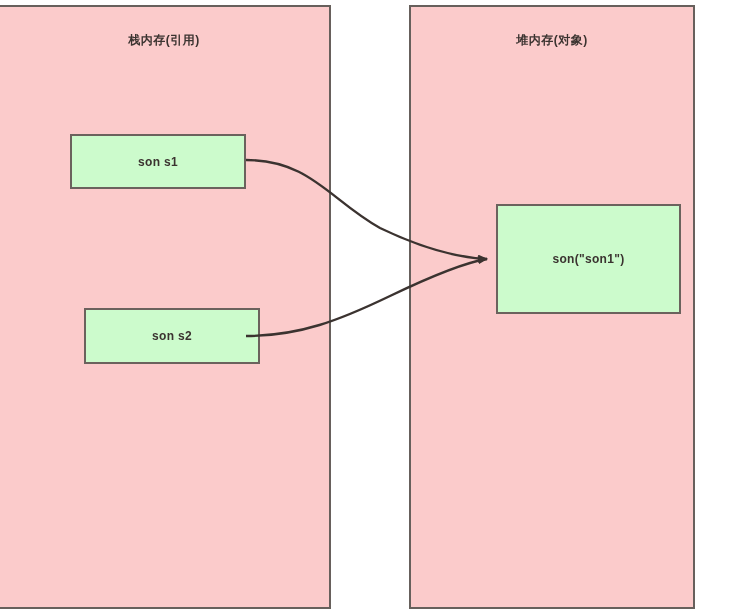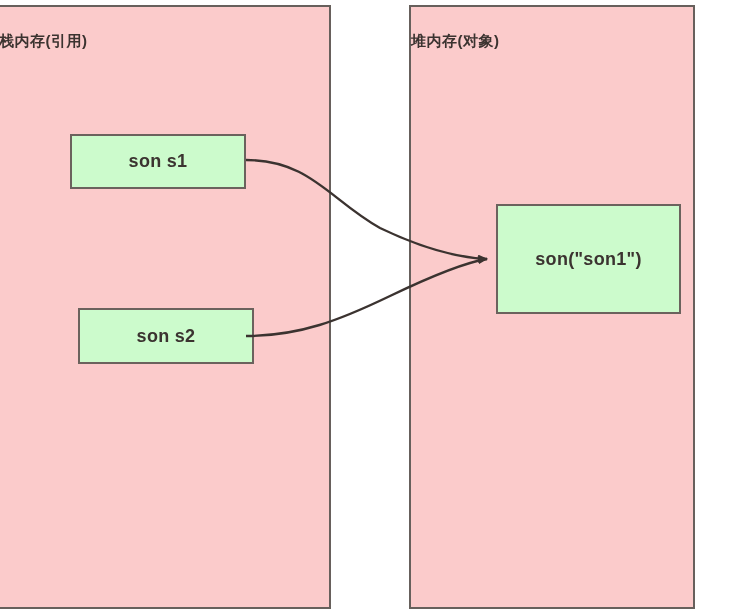--- a/index.html
+++ b/index.html
@@ -32,53 +32,54 @@
   #heap-panel {
     left: 409px;
     top: 5px;
     width: 286px;
     height: 604px;
   }
   .panel-title {
     position: absolute;
     left: 0;
     right: 0;
-    font-size: 15px;
+    text-align: center;
+    font-size: 12px;
     font-weight: bold;
     color: #3b3330;
     letter-spacing: 0.5px;
     white-space: nowrap;
   }
   #stack-panel .panel-title { top: 25px; }
   #heap-panel .panel-title { top: 25px; }
 
   .node {
     position: absolute;
     background: #ccfbcc;
     border: 2px solid #6b625d;
     box-sizing: border-box;
     display: flex;
     align-items: center;
     justify-content: center;
   }
   .node-label {
-    font-size: 18px;
+    font-size: 12px;
     font-weight: bold;
     color: #3b3330;
     letter-spacing: 0.3px;
     white-space: nowrap;
   }
   #node-s1 {
     left: 70px;
     top: 134px;
     width: 176px;
     height: 55px;
   }
   #node-s2 {
-    left: 78px;
+    left: 84px;
     top: 308px;
     width: 176px;
     height: 56px;
   }
   #node-obj {
     left: 496px;
     top: 204px;
     width: 185px;
     height: 110px;
   }

